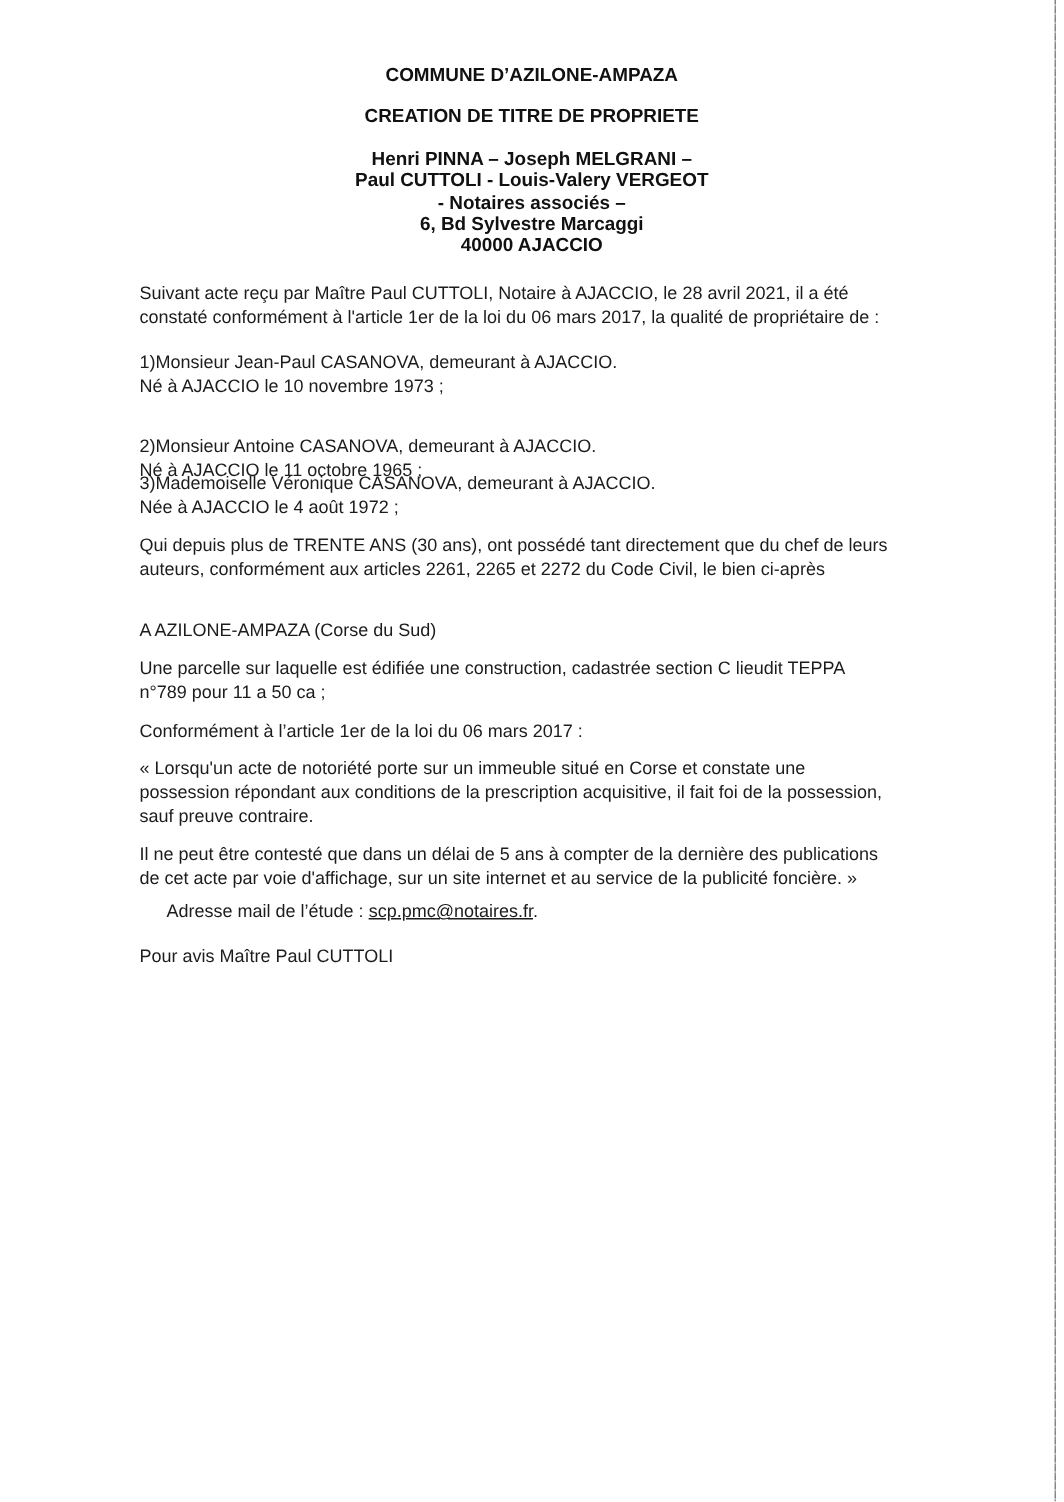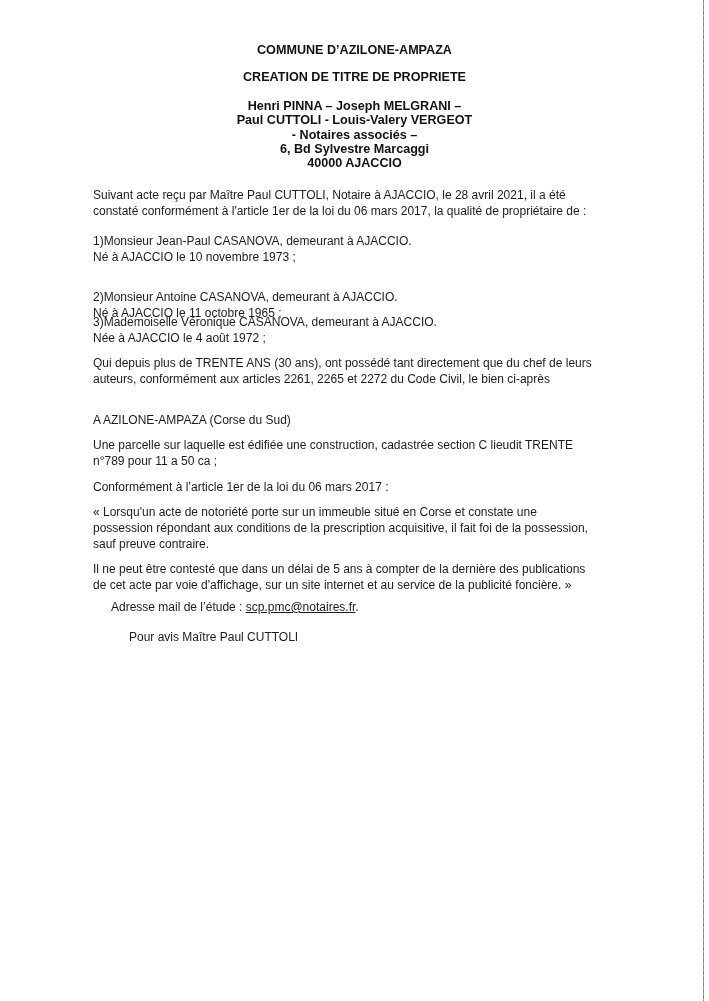--- a/index.html
+++ b/index.html
@@ -66,21 +66,21 @@
   <div class="body-text" style="top:356px;">
     <p>Qui depuis plus de TRENTE ANS (30 ans), ont possédé tant directement que du chef de leurs</p>
     <p>auteurs, conformément aux articles 2261, 2265 et 2272 du Code Civil, le bien ci-après</p>
   </div>
 
   <div class="body-text" style="top:413px;">
     <p>A AZILONE-AMPAZA (Corse du Sud)</p>
   </div>
 
   <div class="body-text" style="top:438px;">
-    <p>Une parcelle sur laquelle est édifiée une construction, cadastrée section C lieudit TRENTE</p>
+    <p>Une parcelle sur laquelle est édifiée une construction, cadastrée section C lieudit TEPPA</p>
     <p>n°789 pour 11 a 50 ca ;</p>
   </div>
 
   <div class="body-text" style="top:480px;">
     <p>Conformément à l’article 1er de la loi du 06 mars 2017 :</p>
   </div>
 
   <div class="body-text" style="top:505px;">
     <p>« Lorsqu'un acte de notoriété porte sur un immeuble situé en Corse et constate une</p>
     <p>possession répondant aux conditions de la prescription acquisitive, il fait foi de la possession,</p>
@@ -89,17 +89,17 @@
 
   <div class="body-text" style="top:562px;">
     <p>Il ne peut être contesté que dans un délai de 5 ans à compter de la dernière des publications</p>
     <p>de cet acte par voie d'affichage, sur un site internet et au service de la publicité foncière. »</p>
   </div>
 
   <div class="body-text" style="top:600px;margin-left:18px;">
     <p><span>Adresse mail de l’étude : </span><span class="email">scp.pmc@notaires.fr</span><span>.</span></p>
   </div>
 
-  <div class="body-text" style="top:630px;margin-left:36px;">
+  <div class="body-text" style="top:630px;">
     <p>Pour avis Maître Paul CUTTOLI</p>
   </div>
 
 </div>
 
 </body></html>

